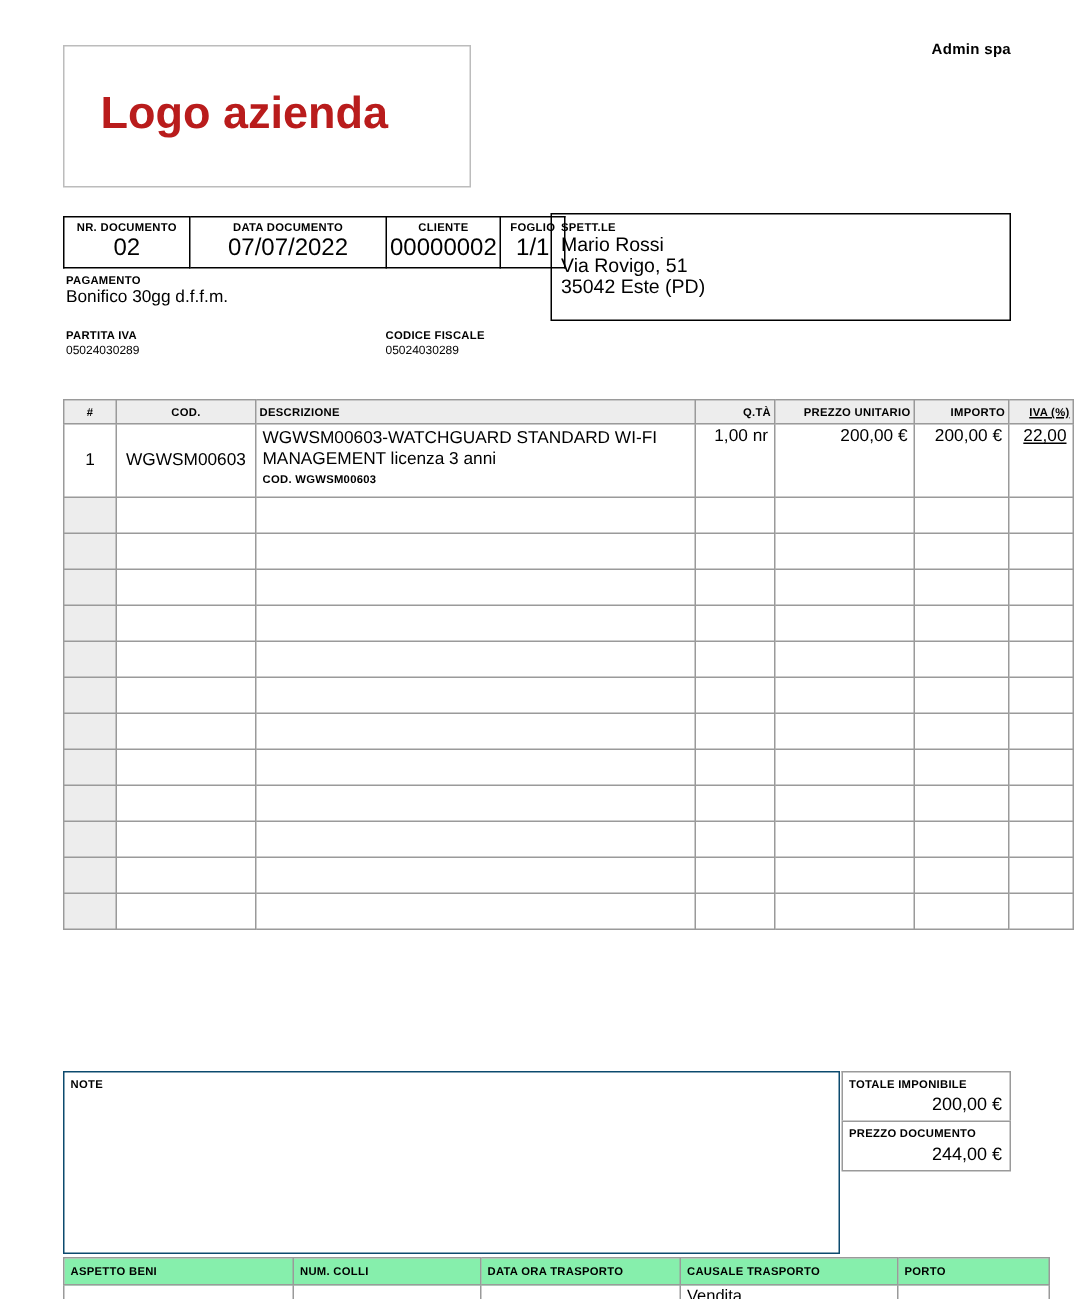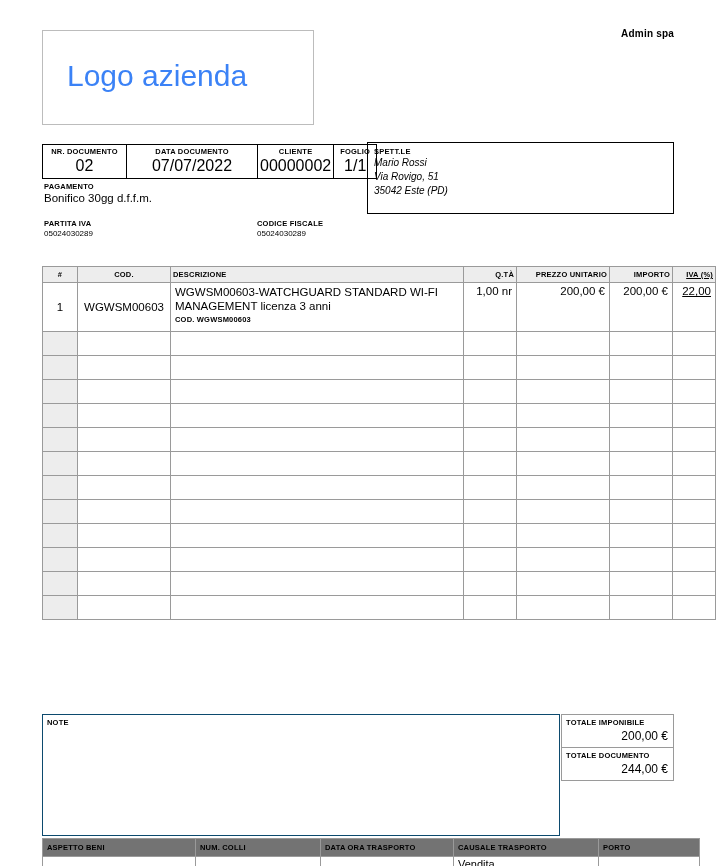--- a/index.html
+++ b/index.html
@@ -44,22 +44,22 @@
     width: 272px;
     height: 95px;
     border: 1px solid #bcbcbc;
     box-sizing: border-box;
   }
   .logo-text {
     position: absolute;
     left: 24px;
     top: 28px;
     font-size: 30px;
-    color: #3b82f6;
-    font-weight: normal;
+    color: #b91c1c;
+    font-weight: bold;
     text-align: right;
   }
   .doc-type {
     position: absolute;
     left: 0;
     top: 128px;
     width: 316px;
     text-align: center;
     font-size: 14px;
     font-weight: bold;
@@ -103,23 +103,22 @@
     border: 1px solid #000;
     box-sizing: border-box;
     padding: 4px 6px;
   }
   .recipient .lbl {
     font-size: 7.5px;
     font-weight: bold;
     letter-spacing: 0.2px;
   }
   .recipient .line {
-    font-size: 10px;
+    font-size: 13px;
     line-height: 14px;
-    font-style: italic;
   }
 
   .pagamento-lbl {
     position: absolute;
     left: 2px;
     top: 182px;
     font-size: 7.5px;
     font-weight: bold;
     letter-spacing: 0.2px;
   }
@@ -246,21 +245,21 @@
   
   .footer {
     position: absolute;
     left: 0;
     top: 838px;
     width: 632px;
     border-collapse: collapse;
     table-layout: fixed;
   }
   .footer th {
-    background: #737373;
+    background: #86efac;
     border: 1px solid #9a9a9a;
     font-size: 7.5px;
     font-weight: bold;
     letter-spacing: 0.2px;
     text-align: left;
     padding: 2px 0 2px 4px;
     height: 13px;
   }
   .footer td {
     border: 1px solid #9a9a9a;
@@ -466,21 +465,21 @@
       <div class="lbl">NOTE</div>
       <div></div>
     </div>
 
     <div class="totals">
       <div class="tot-block">
         <div class="tot-lbl">TOTALE IMPONIBILE</div>
         <div class="tot-val">200,00 €</div>
       </div>
       <div class="tot-block">
-        <div class="tot-lbl">TOTALE DOCUMENTO</div>
+        <div class="tot-lbl">PREZZO DOCUMENTO</div>
         <div class="tot-val">244,00 €</div>
       </div>
     </div>
 
     <table class="footer">
       <thead>
         <tr>
           <th class="f1">ASPETTO BENI</th>
           <th class="f2">NUM. COLLI</th>
           <th class="f3">DATA ORA TRASPORTO</th>

